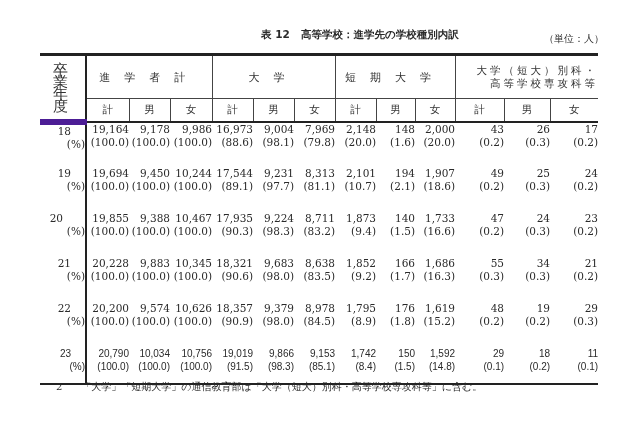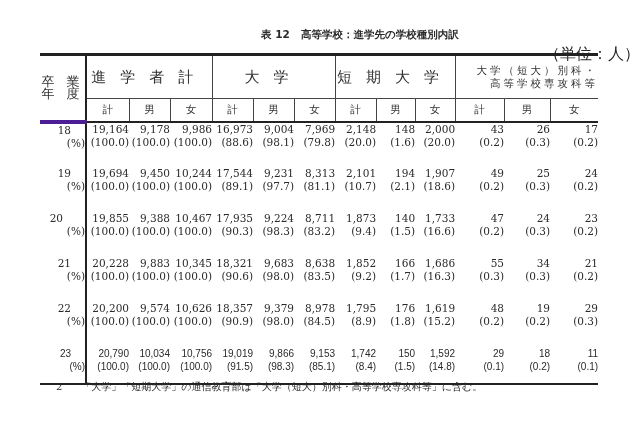--- a/index.html
+++ b/index.html
@@ -1,27 +1,27 @@
 <!DOCTYPE html>
 <html><head>
 <meta charset="utf-8">
 <style>
   html, body { margin:0; padding:0; background:#ffffff; }
   body { width:640px; height:426px; position:relative; overflow:hidden;
          font-family:"DejaVu Serif","Liberation Serif",serif; color:#2a2a2a; }
   .title-row { position:absolute; top:28px; left:0; width:640px; height:18px; font-size:11px;margin-left:29px; }
   .title-no { position:absolute; left:232px; top:0; font-weight:bold; font-family:"DejaVu Sans",sans-serif; font-size:10.5px; }
   .title-text { position:absolute; left:272px; top:0; font-weight:bold; font-family:"DejaVu Sans",sans-serif; font-size:10.5px; }
-  .unit { position:absolute; left:515px; top:16px; font-size:16px; }
+  .unit { position:absolute; left:515px; top:4px; font-size:10px; }
   table.t { position:absolute; left:40px; top:53px; width:558px; border-collapse:collapse; table-layout:fixed; }
   table.t th, table.t td { padding:0; }
   .top-rule { border-top:3px solid #222; }
   th { font-weight:normal; font-size:11px; color:#333; }
-  th.year-h { width:46px; border-right:2px solid #222; border-bottom:4px solid #4c1d95; font-size:13px; line-height:12px; letter-spacing:4px; }
-  th.grp { height:42px; border-left:1px solid #444; border-bottom:1px solid #444; font-size:15px; letter-spacing:14px; }
+  th.year-h { width:46px; border-right:2px solid #222; border-bottom:6px solid #4c1d95; font-size:15px; line-height:12px; letter-spacing:4px; }
+  th.grp { height:42px; border-left:1px solid #444; border-bottom:1px solid #444; font-size:11px; letter-spacing:14px; }
   th.grp.first { border-left:none; }
   th.grp.last { letter-spacing:3px; font-size:10.5px; line-height:13px; text-align:right; padding-left:4px; }
   th.sub { height:22px; border-left:1px solid #444; border-bottom:2px solid #222; font-size:10.5px; }
   th.sub.first { border-left:none; }
   td.year { border-right:2px solid #222; text-align:right; padding-right:4px; font-size:10.5px; line-height:13px; vertical-align:top; padding-top:6px; }
   td.v { text-align:right; padding-right:4px; font-size:10.5px; line-height:13px; vertical-align:top; padding-top:6px; }
   tr.body-row { height:45px; }
   tr.body-row.last { height:37px; }
   tr.body-row.last td { border-bottom:2px solid #222; font-family:"Liberation Sans",sans-serif; font-size:10px; }
   .pct { display:block; }

